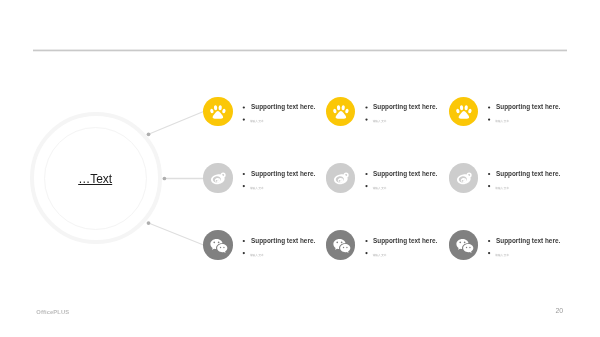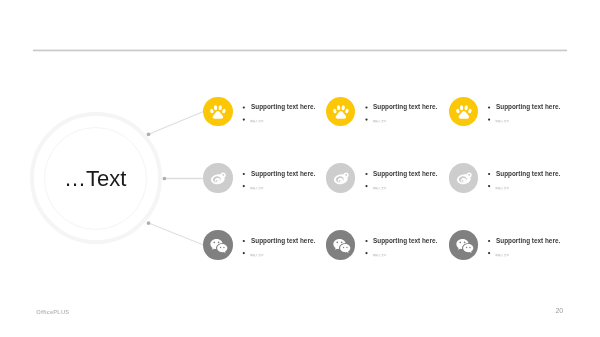--- a/index.html
+++ b/index.html
@@ -10,21 +10,21 @@
   .slide{position:relative;width:600px;height:337px;background:#ffffff;overflow:hidden;}
 
   .vector{position:absolute;left:0;top:0;width:600px;height:337px;pointer-events:none;}
 
   .hub-outer{position:absolute;left:30px;top:112.4px;width:131.6px;height:131.6px;
              border-radius:50%;border:4.6px solid #f5f5f5;box-sizing:border-box;}
   .hub-inner{position:absolute;left:44.3px;top:126.7px;width:103px;height:103px;
              border-radius:50%;border:1.4px solid #f4f4f4;box-sizing:border-box;}
   .hub-text{position:absolute;left:29.4px;top:113.5px;width:131.6px;height:131.6px;
             display:flex;align-items:center;justify-content:center;
-            font-size:22px;color:#1b1b1b;line-height:1;}
+            font-size:12px;color:#1b1b1b;line-height:1;text-decoration:underline;}
 
   .icon{position:absolute;width:29.4px;height:29.4px;border-radius:50%;}
   .ico-glyph{position:absolute;left:0;top:0;display:block;width:29px;height:29px;}
   .ico-glyph svg{display:block;}
 
   .txt1{position:absolute;font-size:7.3px;line-height:9px;color:#3a3a3a;
         font-weight:700;white-space:nowrap;transform:scaleX(0.875);transform-origin:left center;}
   .txt2{position:absolute;font-size:2.6px;line-height:5px;color:#cacaca;
         font-weight:600;white-space:nowrap;}
 

